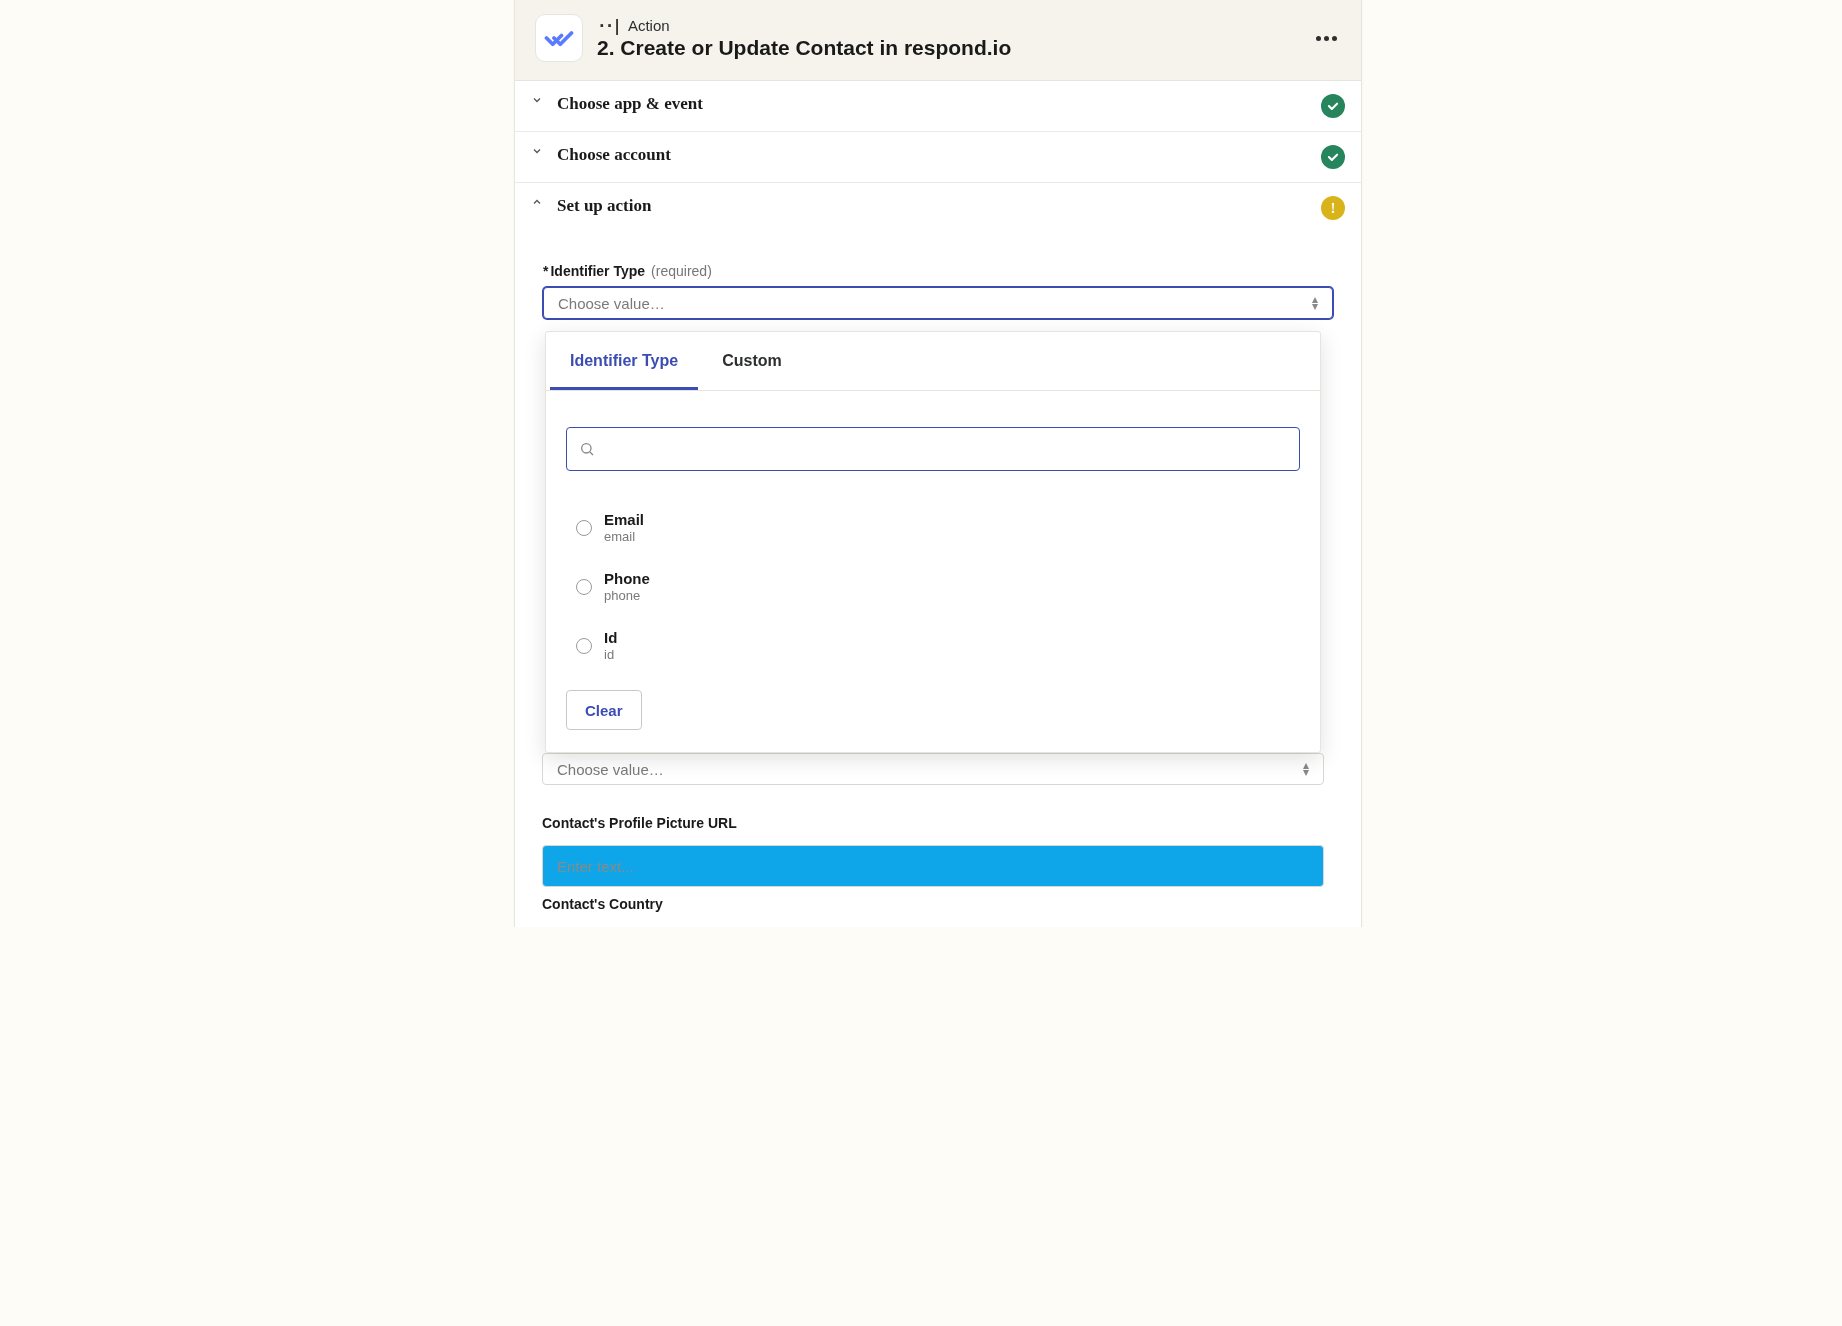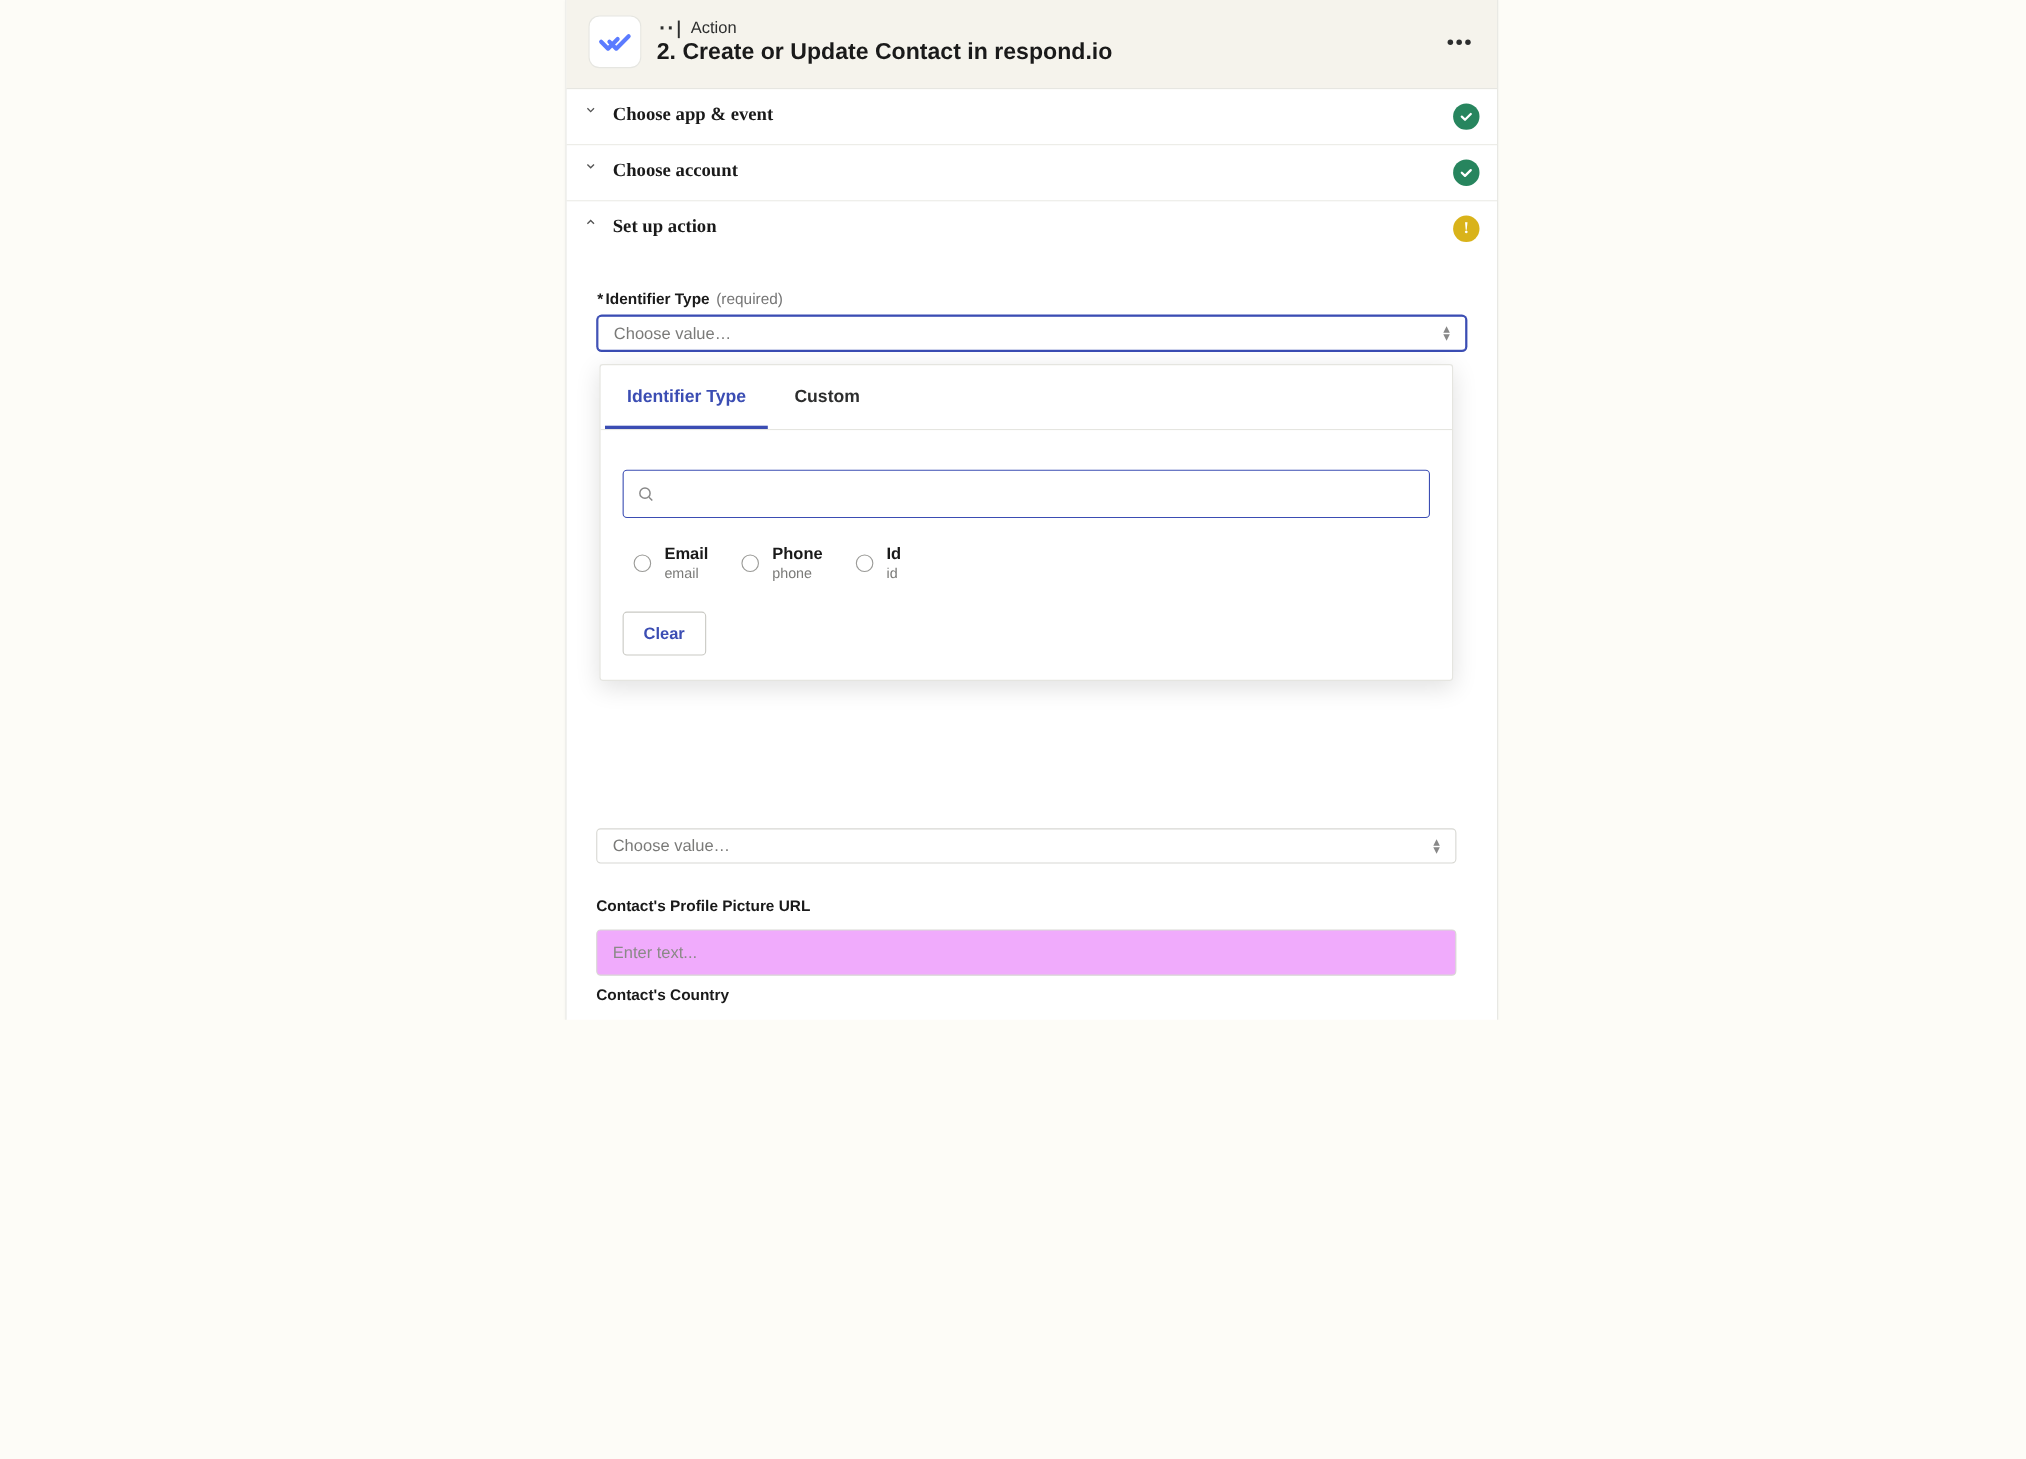--- a/index.html
+++ b/index.html
@@ -94,21 +94,21 @@
     background:#fff;
   }
   .select-box.active { border: 1px solid #3b4db3; box-shadow: 0 0 0 1px #3b4db3; }
   .select-box .placeholder { flex:1; }
   .updown { color:#888; font-size:12px; line-height:7px; display:flex; flex-direction:column; }
 
   .text-input {
     width:100%; height:42px;
     border:1px solid #d8d8d3; border-radius:4px;
     padding:0 14px; font-size:15px; color:#2d2e2e;
-    background:#f0abfc;
+    background:#0ea5e9;
   }
   .text-input::placeholder { color:#8a8a87; }
 
   .field-group { margin-bottom: 30px; }
 
   
   .popover {
     position: absolute;
     left: 264px;
     top: 331px;
@@ -149,21 +149,21 @@
     padding: 8px 10px;
     cursor:pointer;
     border-radius:4px;
   }
   .radio {
     width:16px; height:16px; border:1.5px solid #9a9a97; border-radius:50%; flex-shrink:0;
   }
   .opt-text .t1 { font-size:15px; font-weight:700; color:#1a1a1a; }
   .opt-text .t2 { font-size:13px; color:#7a7a78; margin-top:1px; }
 
-  .options { margin-top: 16px; display:flex; flex-direction:row; gap: 10px; }
+  .options { margin-top: 32px; display:flex; flex-direction:column; gap: 10px; }
 
   .clear-btn {
     margin-top: 20px;
     display:inline-flex; align-items:center; justify-content:center;
     height:40px; padding:0 18px;
     border:1px solid #c9c9c4; border-radius:4px;
     color:#3b4db3; font-weight:700; font-size:15px;
     background:#fff; cursor:pointer;
   }
 

